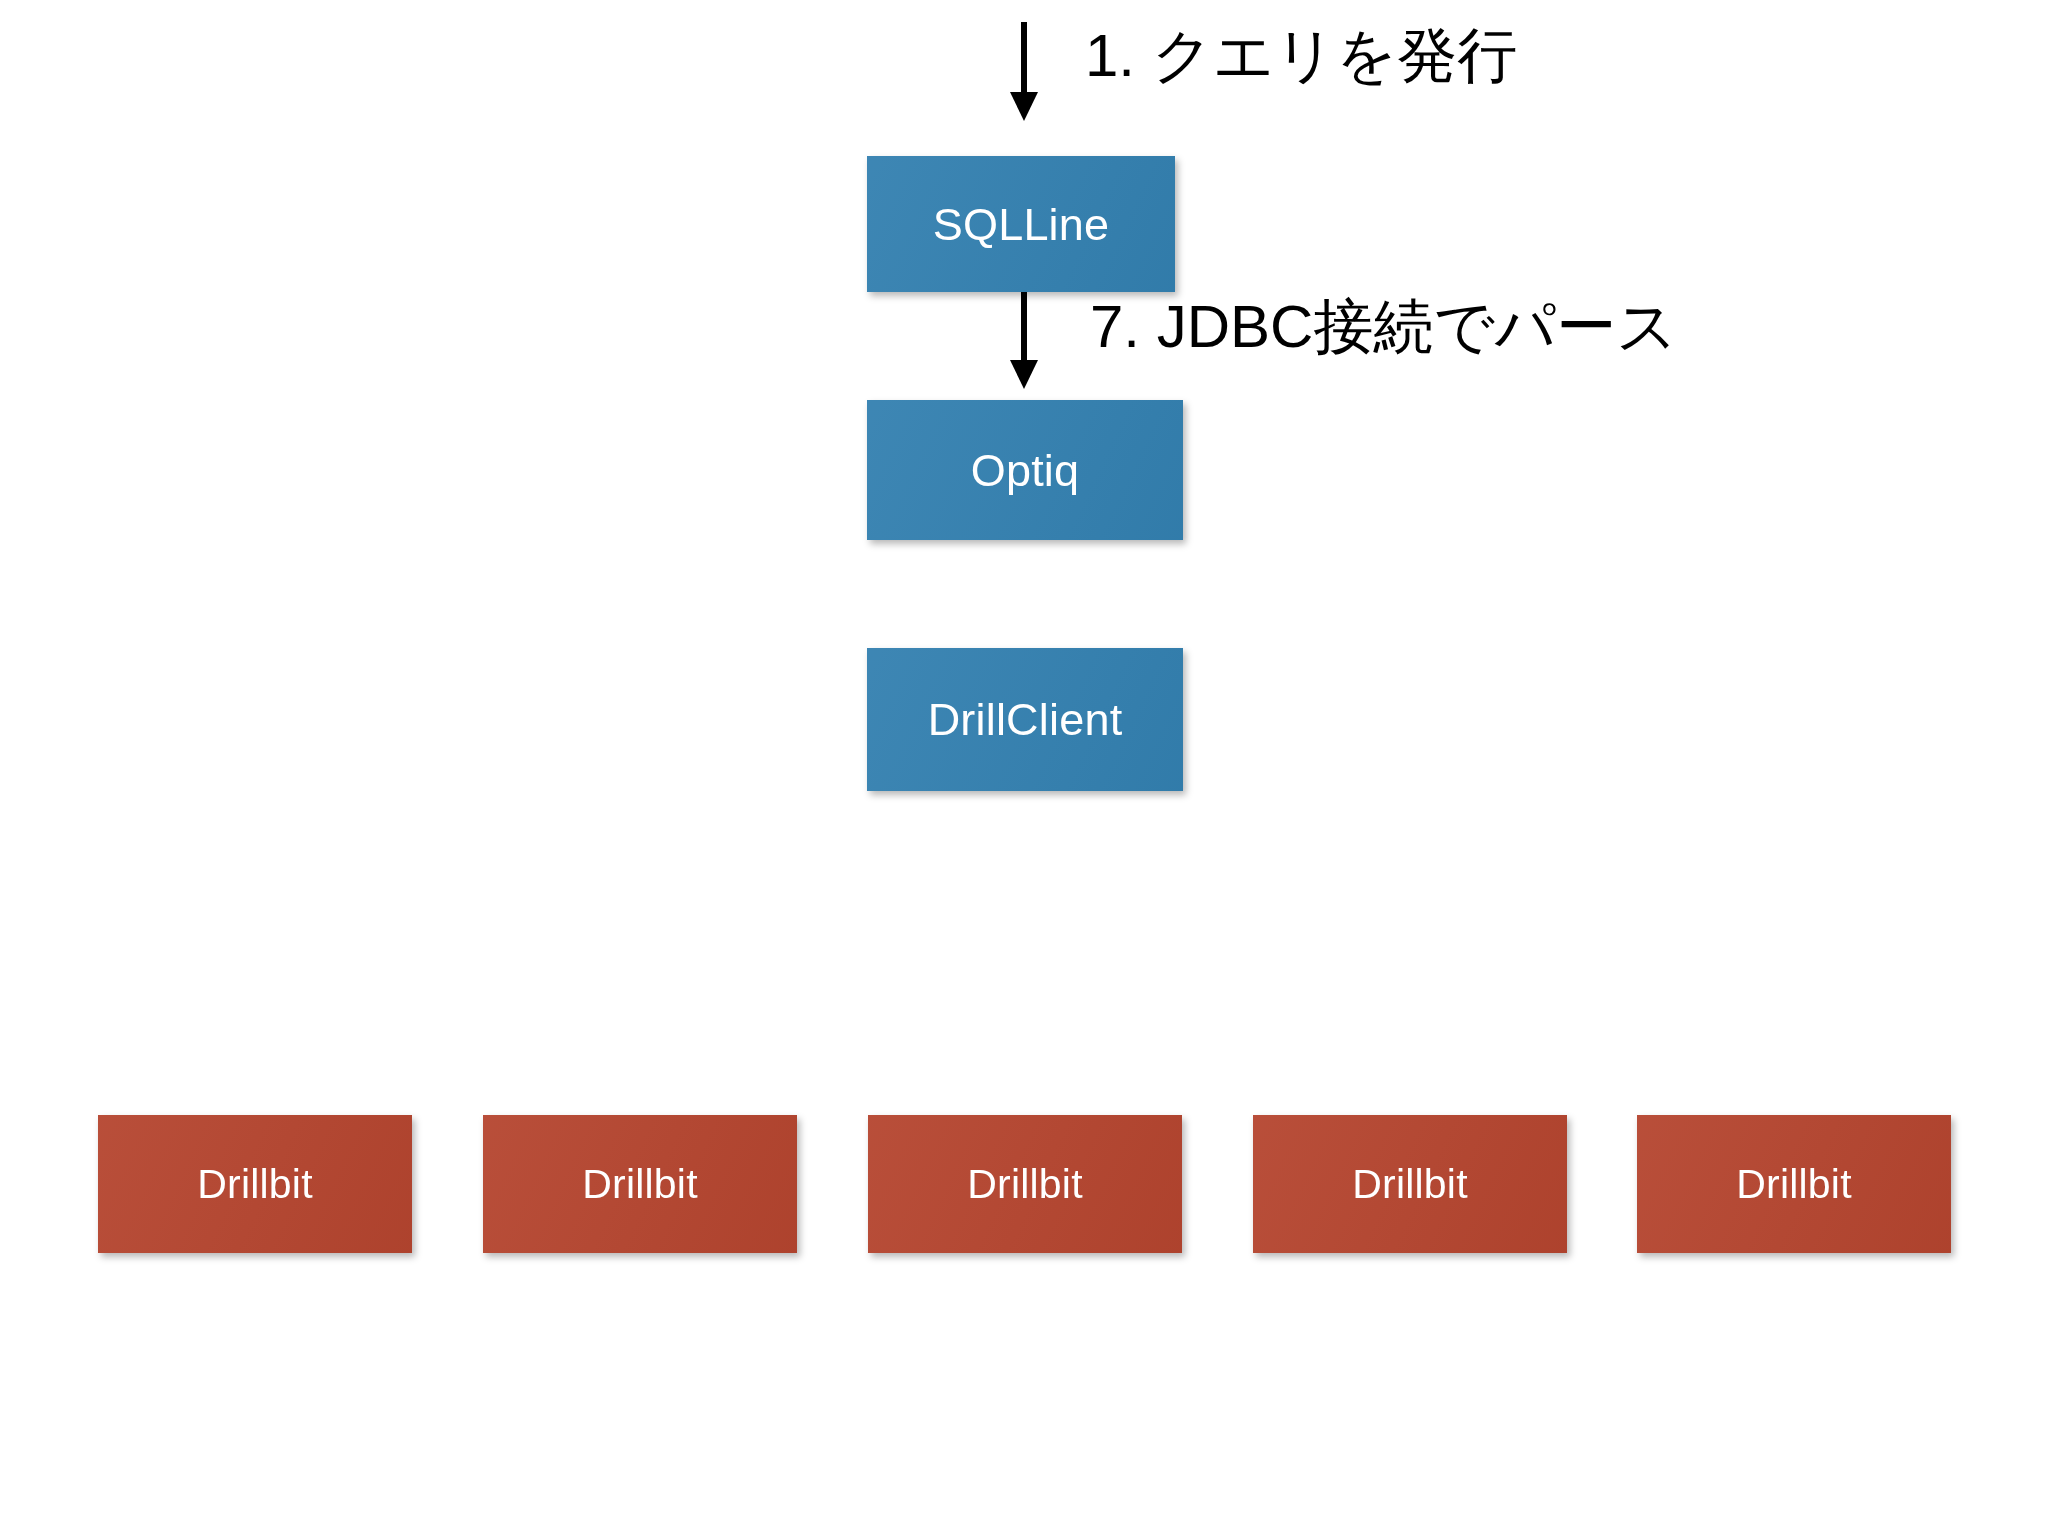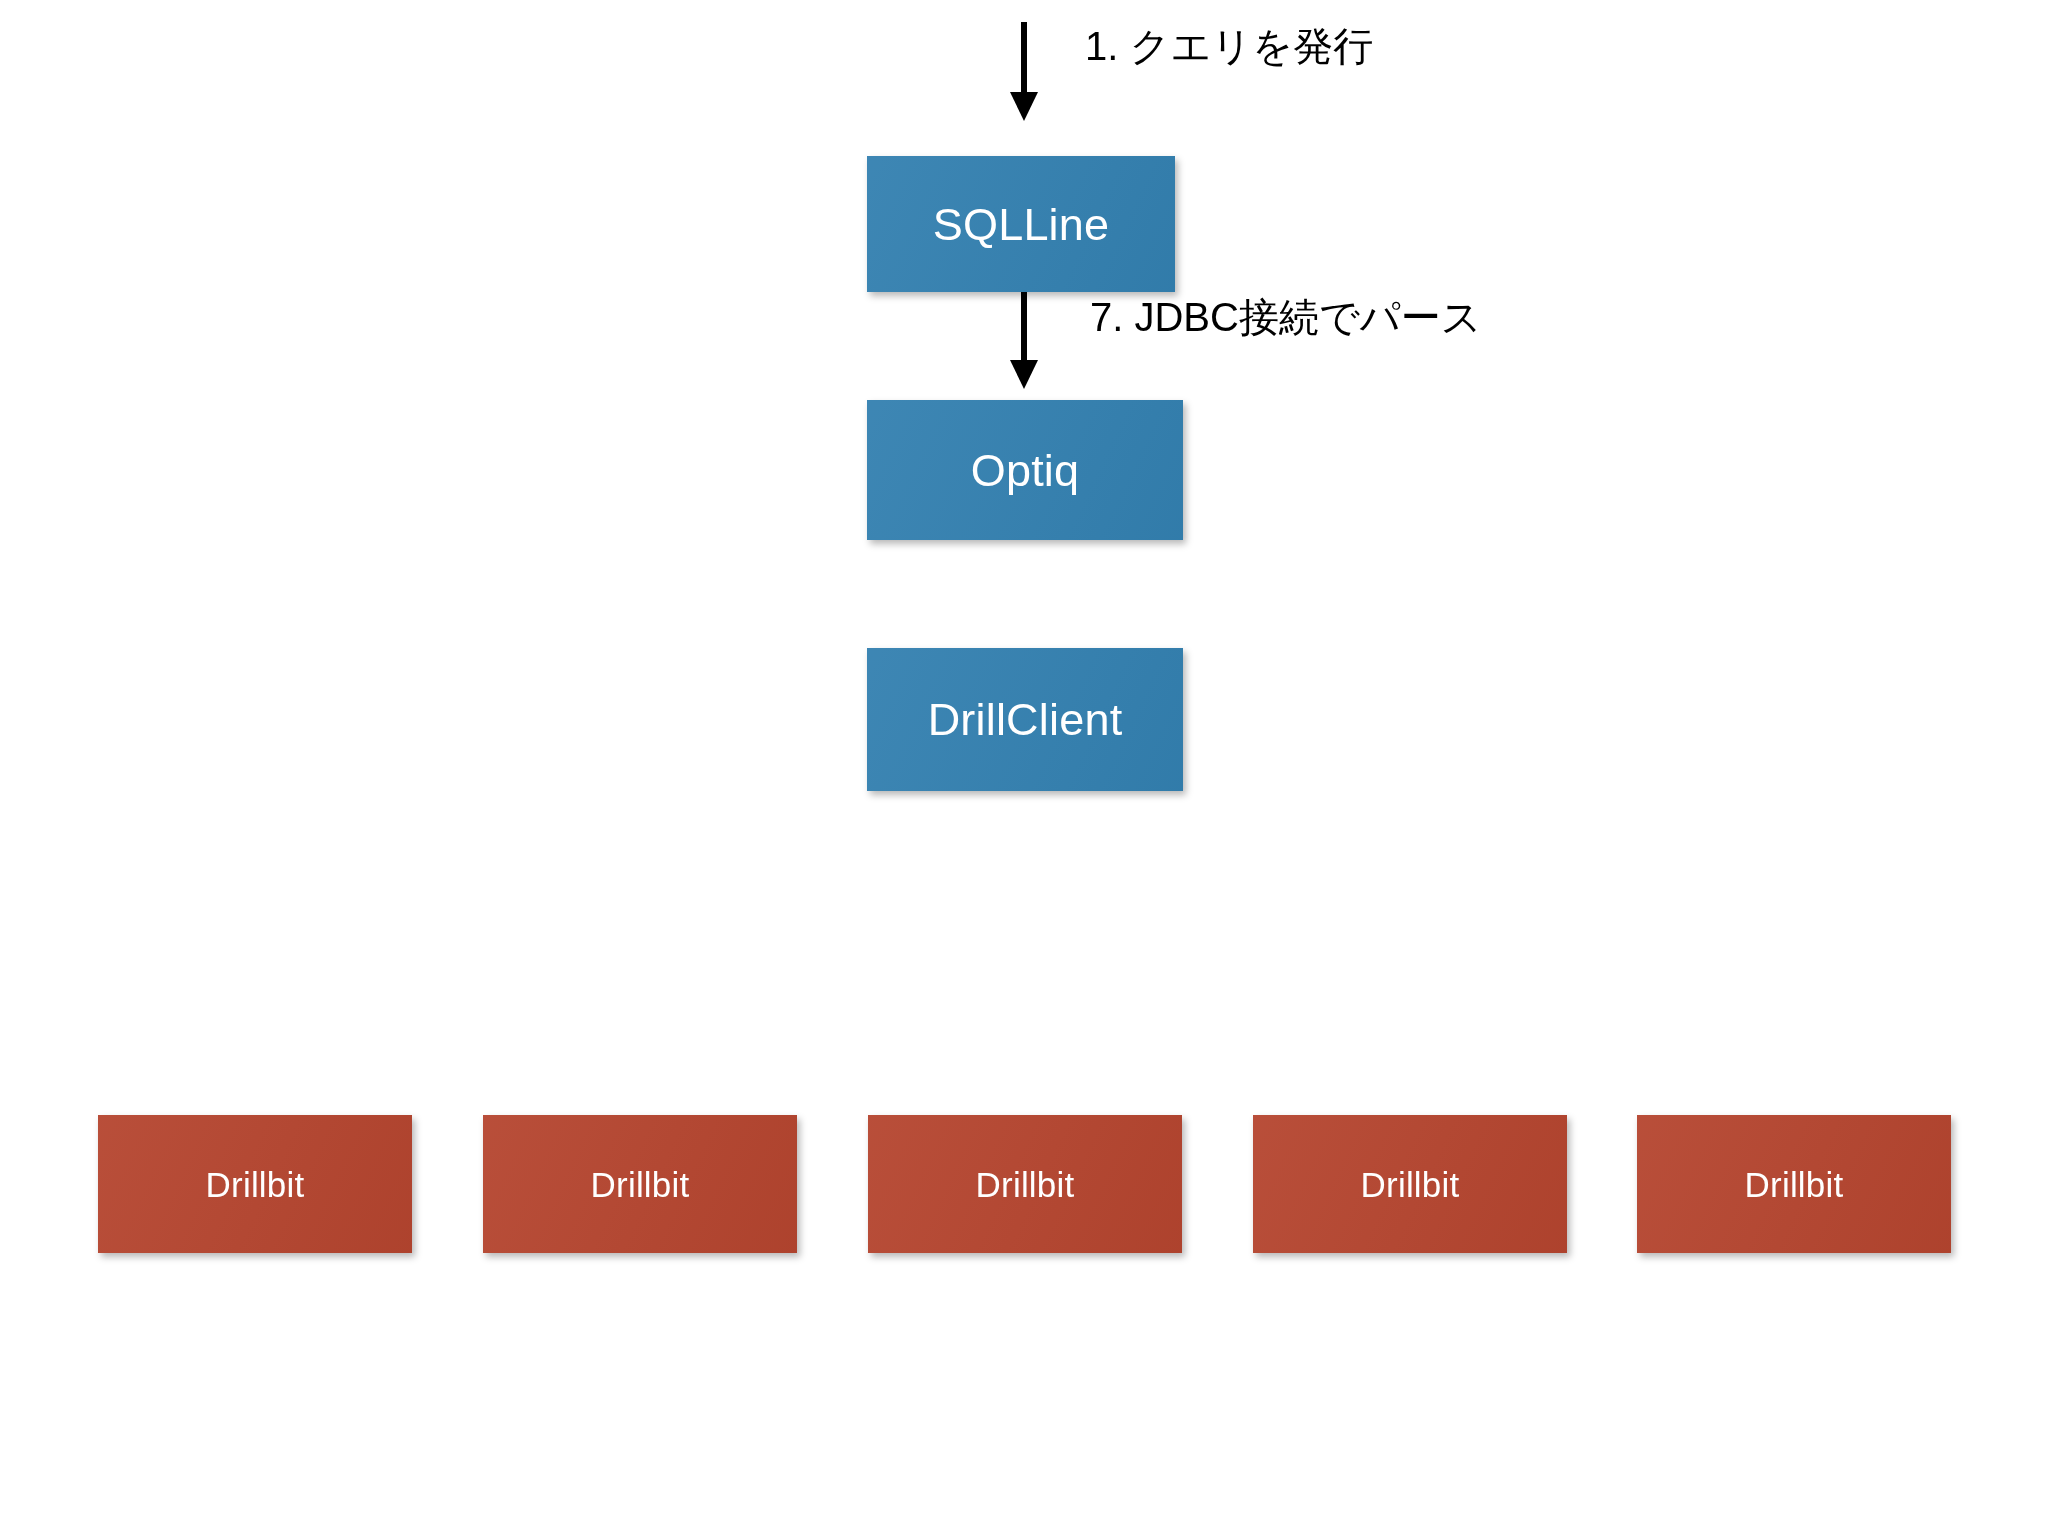--- a/index.html
+++ b/index.html
@@ -48,21 +48,21 @@
   }
 
   .node-label {
     font-size: 45px;
     line-height: 1;
     color: #ffffff;
     white-space: nowrap;
   }
 
   .node-label-red {
-    font-size: 35px;
+    font-size: 41px;
     line-height: 1;
     color: #ffffff;
     white-space: nowrap;
   }
 
   
   #node-sqlline   { left: 867px; top: 156px;  width: 308px; height: 136px; }
   #node-optiq     { left: 867px; top: 400px;  width: 316px; height: 140px; }
   #node-drillclient { left: 867px; top: 648px; width: 316px; height: 143px; }
 
@@ -80,21 +80,21 @@
   }
   .arrow svg { display: block; overflow: visible; }
 
   #arrow-1 { left: 1004px; top: 22px;  height: 100px; }
   #arrow-2 { left: 1004px; top: 292px; height: 100px; }
 
   
   .step-label {
     position: absolute;
     color: #000000;
-    font-size: 40px;
+    font-size: 60px;
     line-height: 1;
     white-space: nowrap;
     font-weight: 400;
   }
   #step-label-1 { left: 1085px; top: 26px; }
   #step-label-2 { left: 1090px; top: 297px; }
 </style>
 </head>
 <body>
 

